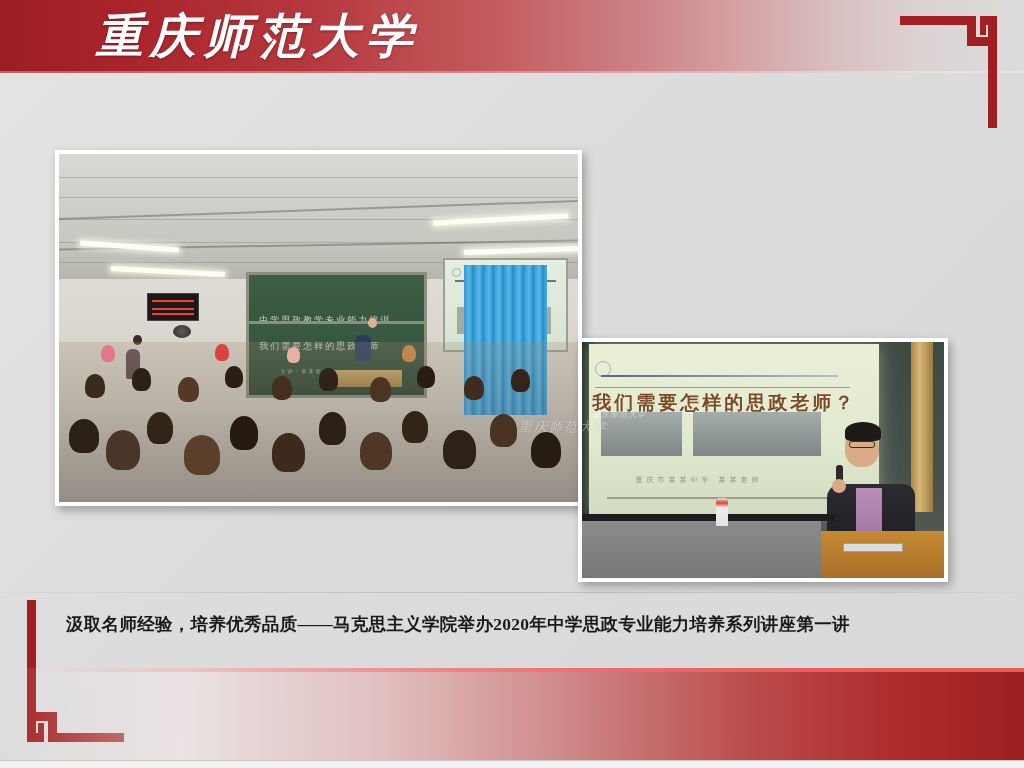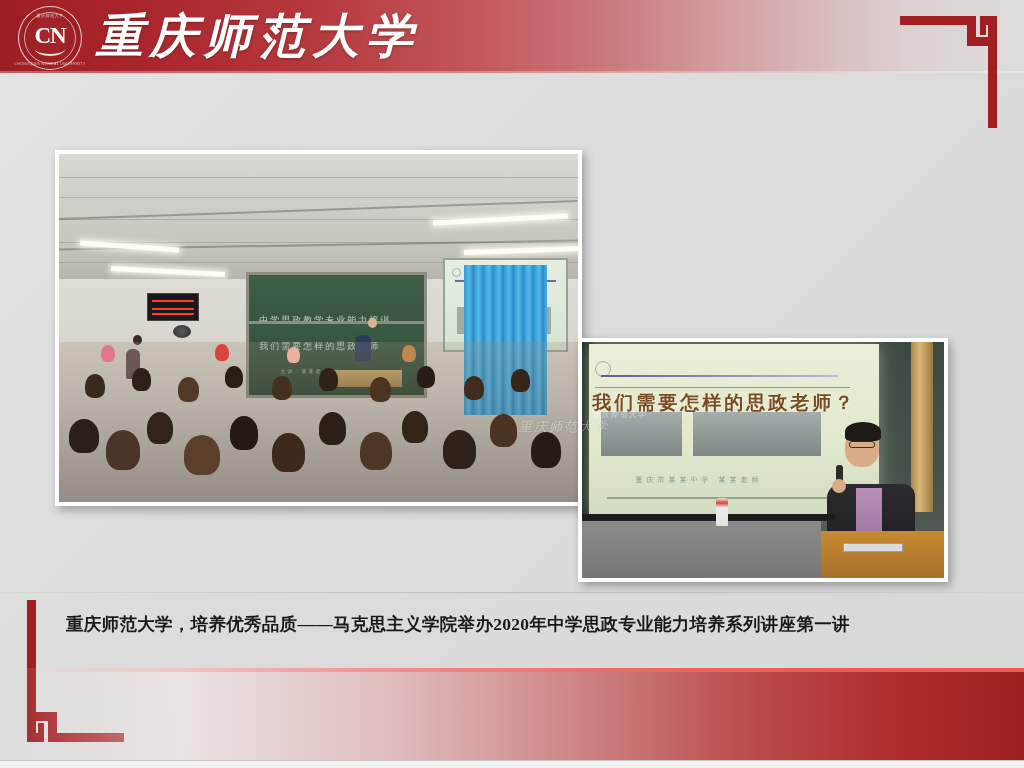--- a/index.html
+++ b/index.html
@@ -200,27 +200,20 @@
   }
   #bottom-edge{
     position:absolute; left:0; bottom:0; width:1024px; height:8px;
     background:#f1f1f1; border-top:1px solid #c9c9c9;
   }
 </style>
 </head>
 <body>
 
 <div id="header">
-  <div id="emblem">
-    <div class="ring"></div>
-    <div class="topchars">重庆师范大学</div>
-    <div class="mono">CN</div>
-    <div class="book"></div>
-    <div class="botchars">CHONGQING NORMAL UNIVERSITY</div>
-  </div>
   <div id="univ-name">重庆师范大学</div>
 </div>
 
 <svg class="corner" id="corner-tr" viewBox="0 0 110 120">
   <g fill="#a11f22">
     <rect x="0" y="8" width="76" height="9"></rect>
     <rect x="67" y="8" width="9" height="30"></rect>
     <rect x="67" y="29" width="30" height="9"></rect>
     <rect x="88" y="8" width="9" height="112"></rect>
     <rect x="80" y="8" width="17" height="9"></rect>
@@ -352,16 +345,16 @@
       <div class="plate"></div>
     </div>
     <div class="sp-table"></div>
     <div class="sp-bottle"></div>
   </div>
 </div>
 
 <div id="page-watermark">重庆师范大学</div>
 
 <div id="divider"></div>
-<div id="caption">重庆师范大学，培养优秀品质——马克思主义学院举办2020年中学思政专业能力培养系列讲座第一讲</div>
+<div id="caption">汲取名师经验，培养优秀品质——马克思主义学院举办2020年中学思政专业能力培养系列讲座第一讲</div>
 
 <div id="bottom-band"></div>
 <div id="bottom-edge"></div>
 
 </body></html>

